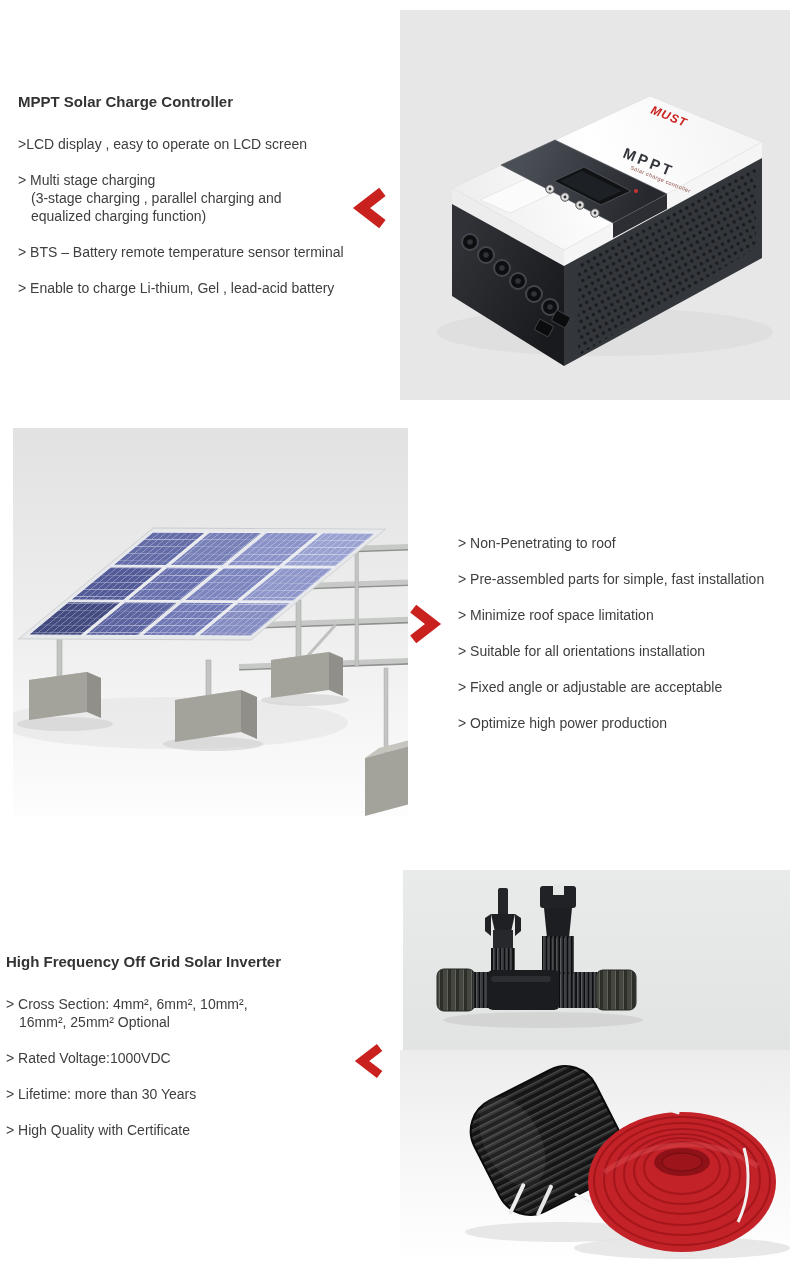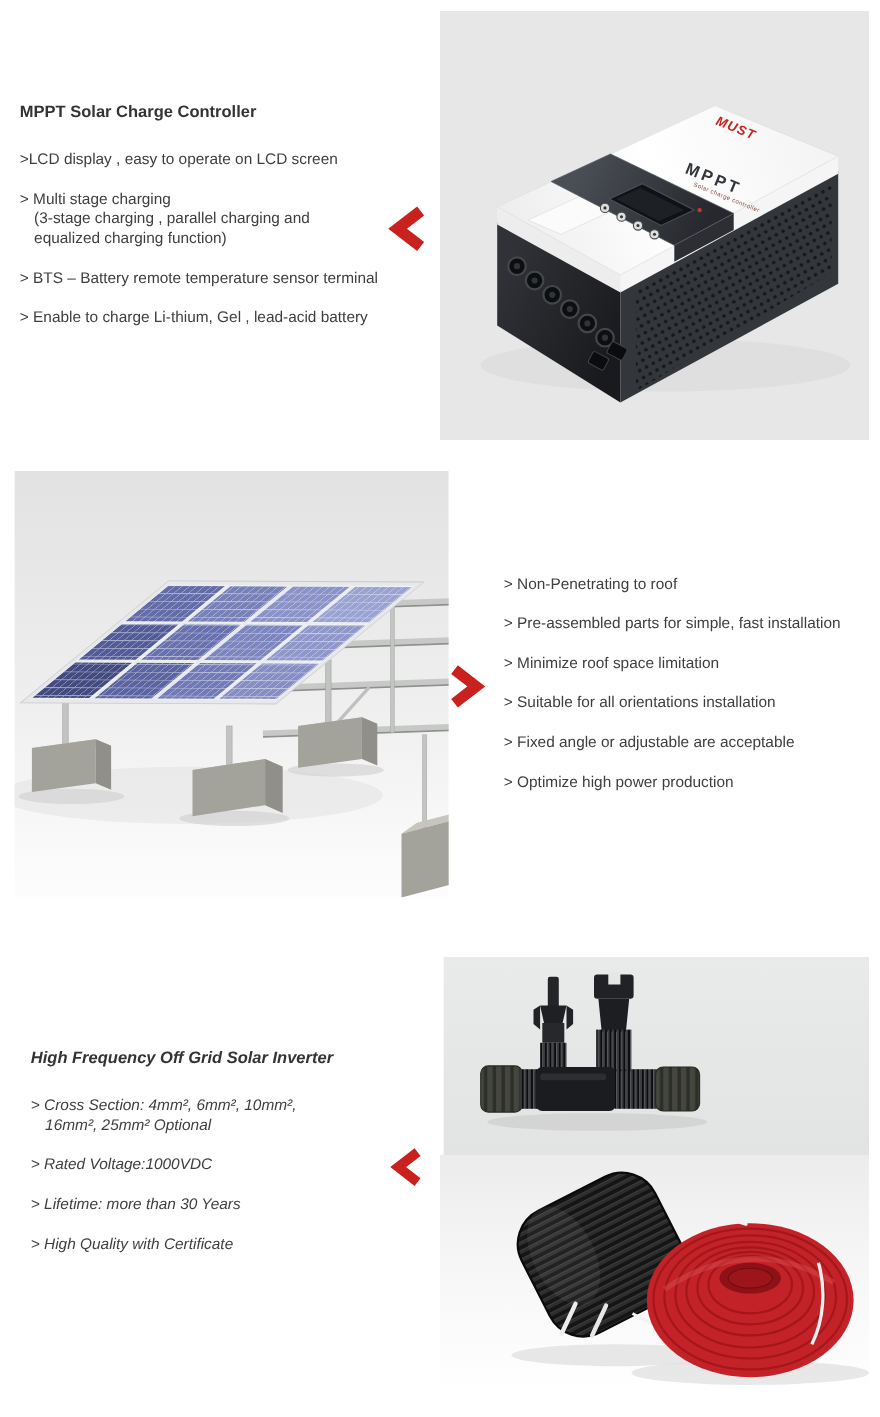--- a/index.html
+++ b/index.html
@@ -1,28 +1,28 @@
 <!DOCTYPE html>
 <html><head>
 <meta charset="utf-8">
 <style>
   html,body{margin:0;padding:0;background:#ffffff;}
   body{width:800px;height:1288px;position:relative;overflow:hidden;
        font-family:"Liberation Sans", sans-serif;color:#3e3e3e;}
   .abs{position:absolute;}
   .txt h2{font-size:15px;font-weight:bold;color:#333;margin:0 0 24px;line-height:19px;}
-  .feat{font-size:14px;color:#3e3e3e;line-height:18px;margin:4px 0 18px;
+  .feat{font-size:14px;color:#3e3e3e;line-height:18px;margin:17px 0 18px;
         white-space:pre-line;padding-left:13px;text-indent:-13px;}
   .imgblock{position:absolute;overflow:hidden;}
   .imgblock svg{display:block;width:100%;height:100%;}
   .chev{position:absolute;}
   .chev svg{display:block;width:100%;height:100%;}
   .s1txt{left:18px;top:92px;width:372px;}
   .s2txt{left:458px;top:517px;width:342px;}
-  .s3txt{left:28px;top:952px;width:350px;font-style:italic;}
+  .s3txt{left:6px;top:952px;width:350px;}
   .img1{left:400px;top:10px;width:390px;height:390px;}
   .img2{left:13px;top:428px;width:395px;height:388px;}
   .img3{left:403px;top:870px;width:387px;height:180px;}
   .img4{left:400px;top:1050px;width:390px;height:216px;}
   .c1{left:352px;top:187px;width:38px;height:42px;}
   .c2{left:406px;top:604px;width:36px;height:40px;}
   .c3{left:354px;top:1041px;width:32px;height:40px;}
 </style>
 </head>
 <body>

